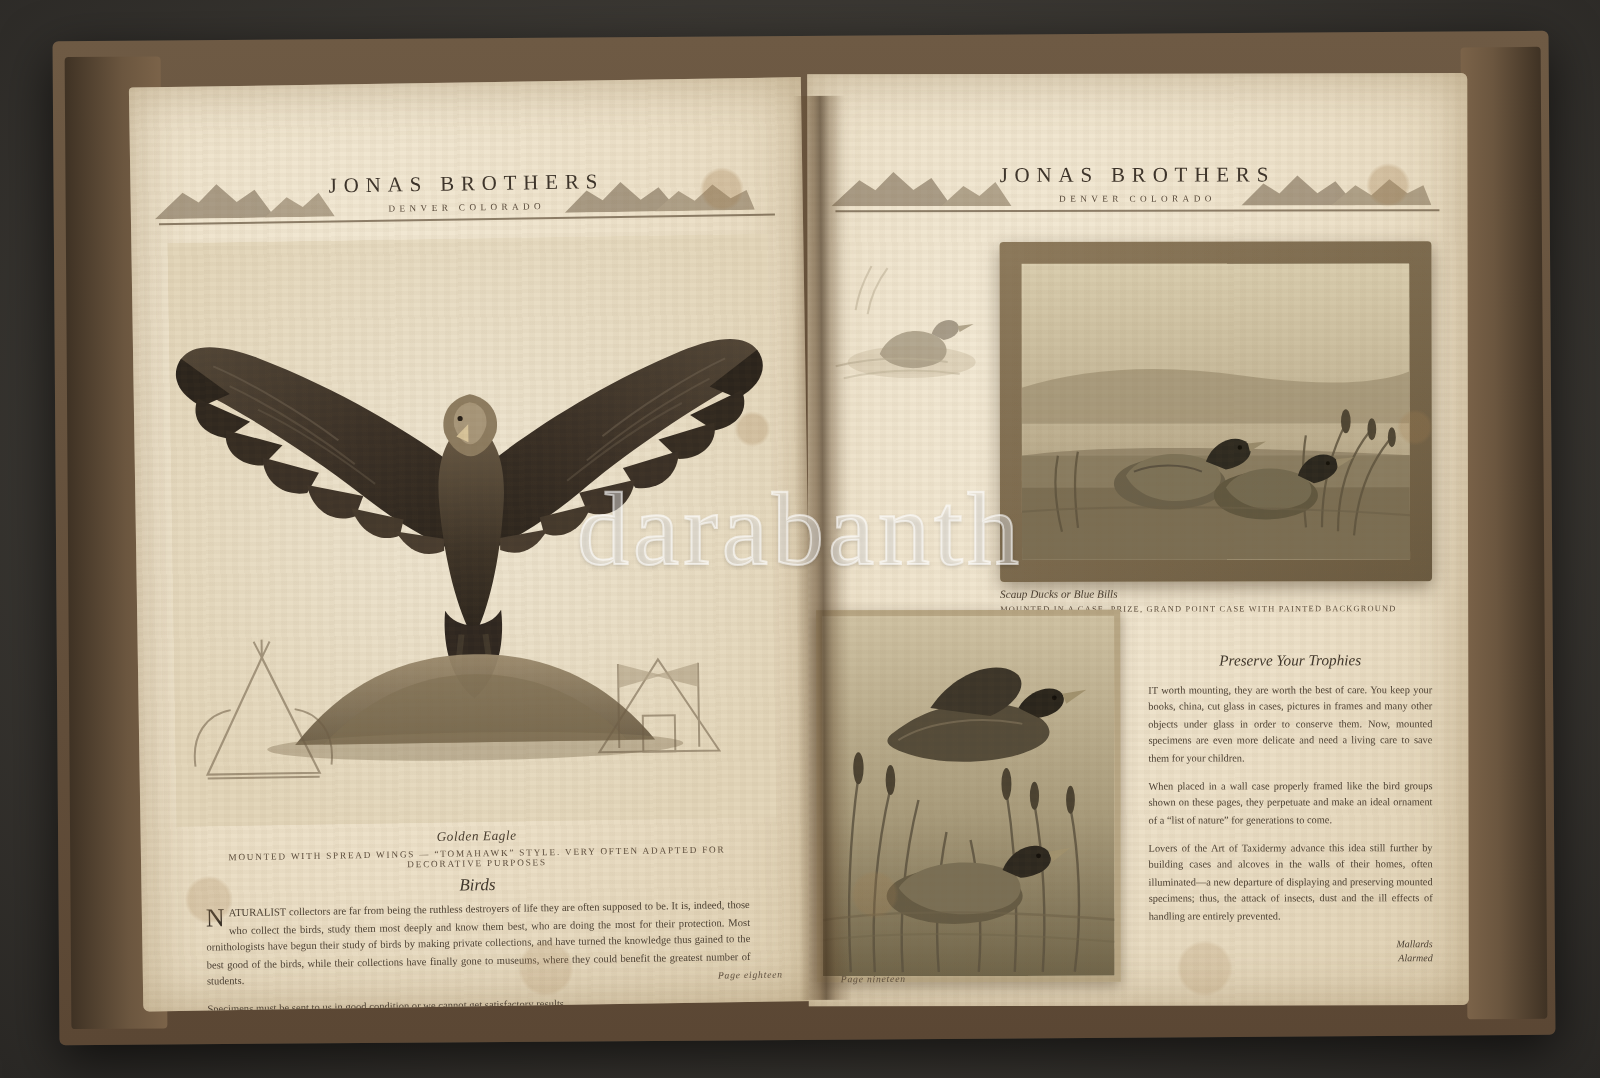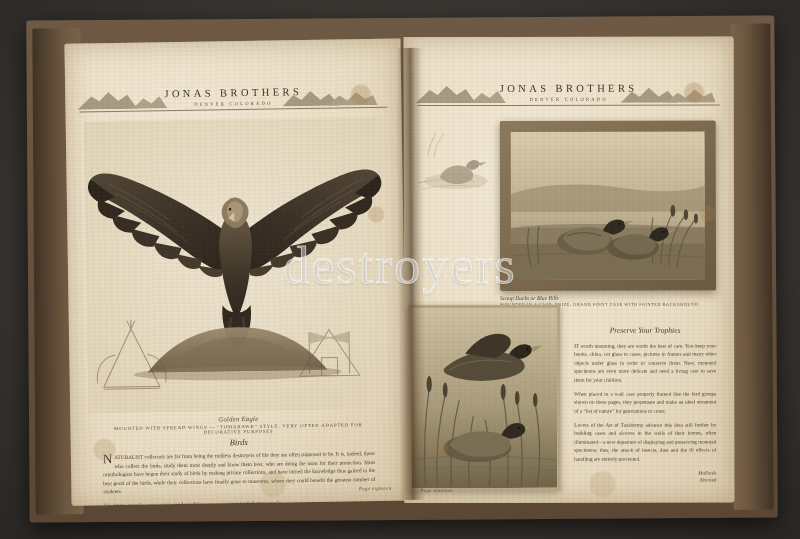--- a/index.html
+++ b/index.html
@@ -595,14 +595,14 @@
         <div class="folio right-f">Page nineteen</div>
 
         <div class="grain"></div>
         <div class="foxing"></div>
       </div>
 
       <div class="gutter"></div>
     </div>
   </div>
 
-  <div class="watermark">destroyers</div>
+  <div class="watermark">darabanth</div>
 </div>
 
 </body></html>

